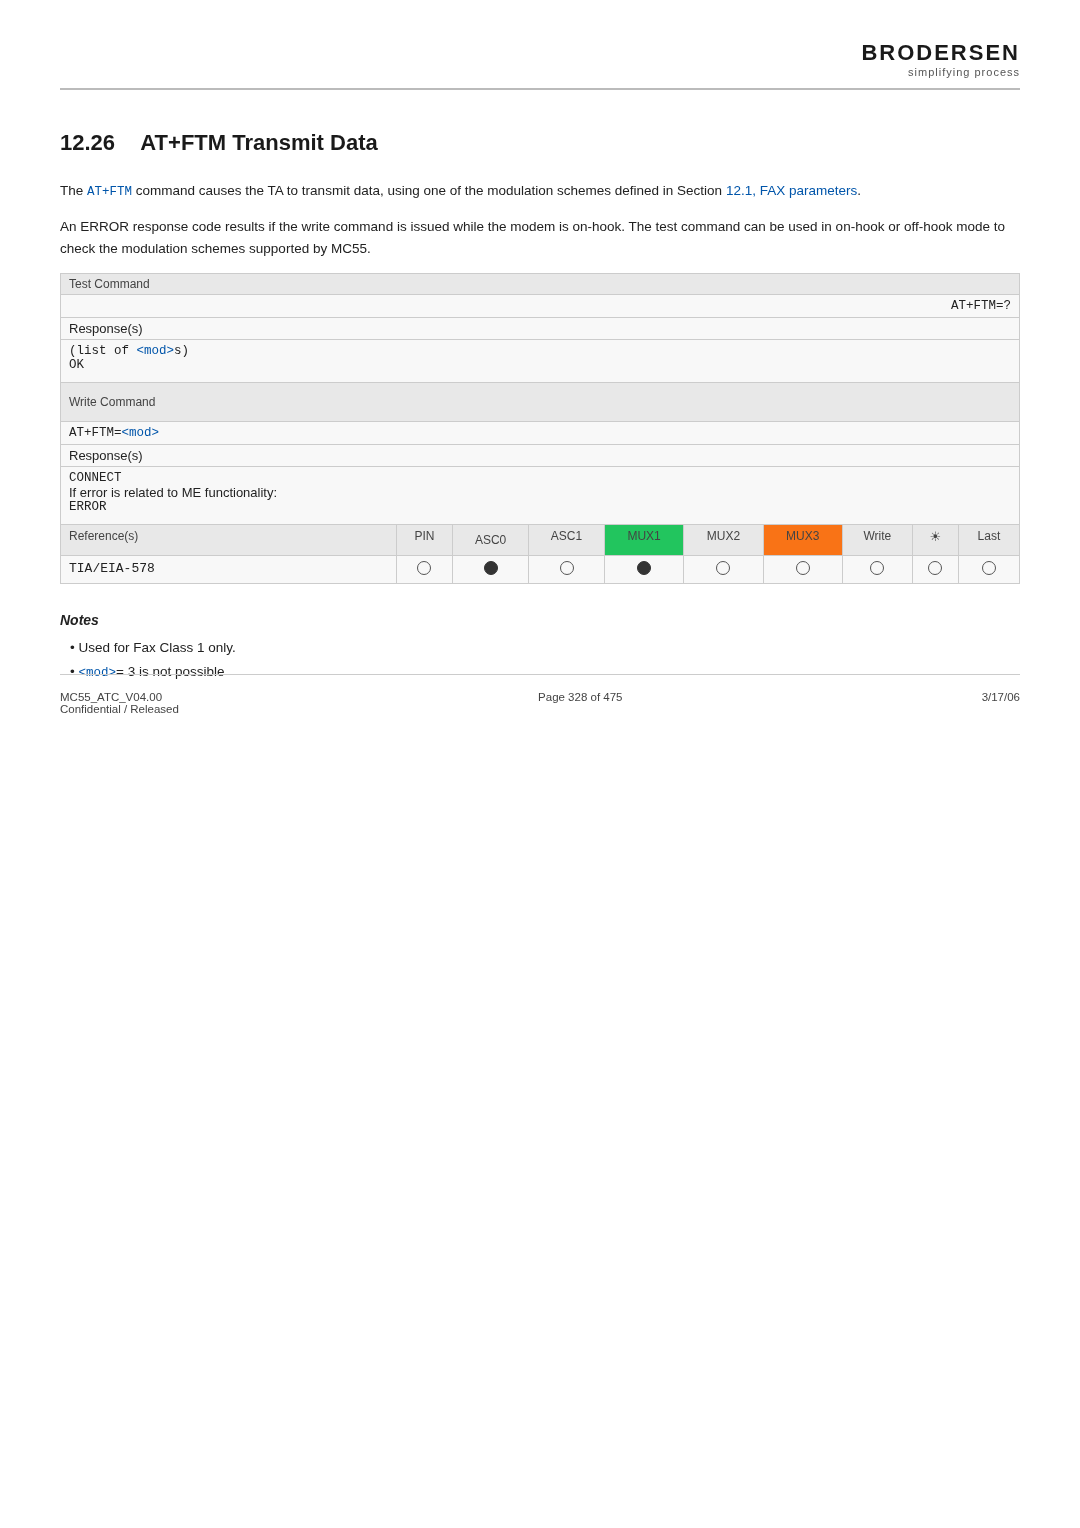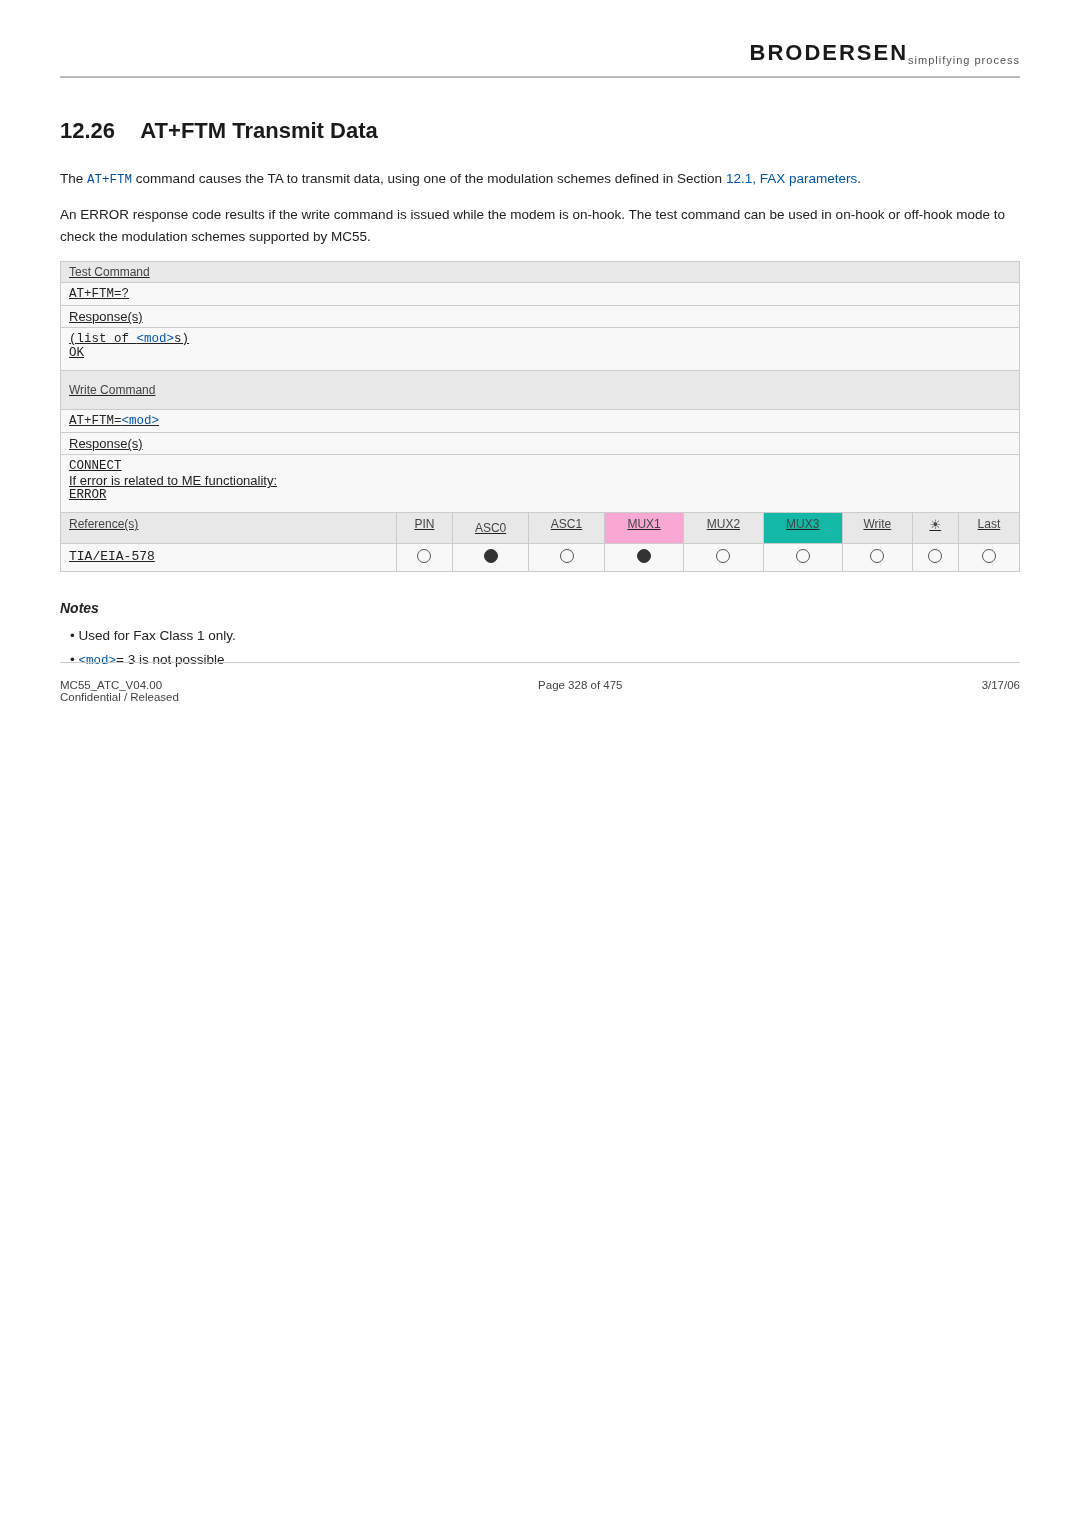--- a/index.html
+++ b/index.html
@@ -24,21 +24,21 @@
       display: flex;
       justify-content: flex-end;
       align-items: center;
       padding: 10px 0 10px 0;
       border-bottom: 2px solid #bbb;
       margin-bottom: 40px;
     }
 
     .logo-area {
       display: flex;
-      flex-direction: row;
+      flex-direction: column;
       align-items: flex-end;
     }
 
     .logo-text {
       font-size: 22px;
       font-weight: 900;
       letter-spacing: 2px;
       color: #1a1a1a;
       font-family: Arial Black, Arial, sans-serif;
     }
@@ -172,21 +172,20 @@
     }
 
     .footer-left {
       display: flex;
       flex-direction: column;
     }
 
     .inner-table {
       width: 100%;
       border-collapse: collapse;
-      text-decoration: underline;
     }
 
     .inner-table td {
       padding: 3px 8px;
       vertical-align: top;
       font-size: 13px;
     }
 
     .inner-table .header-cell {
       background-color: #e0e0e0;
@@ -225,21 +224,21 @@
 
   <table class="inner-table" style="border: 1px solid #ccc; width:100%; border-collapse:collapse;">
 
     <tbody>
         <tr>
       <td colspan="10" class="header-cell" style="padding:3px 8px; font-size:12px; color:#444; border-bottom:1px solid #ccc; background:#e8e8e8;">
         <span>Test Command</span>
       </td>
     </tr>
     <tr>
-      <td colspan="10" class="code-cell" style="padding:4px 8px; background:#f8f8f8; border-bottom:1px solid #ccc;">
+      <td colspan="10" class="code-cell" style="padding:4px 8px; background:#f8f8f8; border-bottom:1px solid #ccc;text-align:right;">
         <span>AT+FTM=?</span>
       </td>
     </tr>
     <tr>
       <td colspan="10" style="padding:3px 8px; font-size:13px; background:#f8f8f8; border-bottom:1px solid #ccc;">
         <span>Response(s)</span>
       </td>
     </tr>
     <tr>
       <td colspan="10" class="code-cell" style="padding:4px 8px 10px 8px; background:#f8f8f8; border-bottom:1px solid #ccc;">
@@ -277,27 +276,27 @@
       </td>
       <td style="background:#e8e8e8; font-size:12px; color:#444; padding:4px 6px; border:1px solid #ccc; text-align:center;">
         <span>PIN</span>
       </td>
       <td style="background:#e8e8e8; font-size:12px; color:#444; padding:8px 6px; border:1px solid #ccc; text-align:center;">
         <span>ASC0</span>
       </td>
       <td style="background:#e8e8e8; font-size:12px; color:#444; padding:4px 6px; border:1px solid #ccc; text-align:center;">
         <span>ASC1</span>
       </td>
-      <td style="background:#f9a8d4; font-size:12px; color:#444; padding:4px 6px; border:1px solid #ccc; text-align:center;">
+      <td style="background:#22c55e; font-size:12px; color:#444; padding:4px 6px; border:1px solid #ccc; text-align:center;">
         <span>MUX1</span>
       </td>
       <td style="background:#e8e8e8; font-size:12px; color:#444; padding:4px 6px; border:1px solid #ccc; text-align:center;">
         <span>MUX2</span>
       </td>
-      <td style="background:#14b8a6; font-size:12px; color:#444; padding:4px 6px; border:1px solid #ccc; text-align:center;">
+      <td style="background:#f97316; font-size:12px; color:#444; padding:4px 6px; border:1px solid #ccc; text-align:center;">
         <span>MUX3</span>
       </td>
       <td style="background:#e8e8e8; font-size:12px; color:#444; padding:4px 6px; border:1px solid #ccc; text-align:center;">
         <span>Write</span>
       </td>
       <td style="background:#e8e8e8; font-size:12px; color:#444; padding:4px 6px; border:1px solid #ccc; text-align:center;">
         <span style="font-size:13px;">☀</span>
       </td>
       <td style="background:#e8e8e8; font-size:12px; color:#444; padding:4px 6px; border:1px solid #ccc; text-align:center;">
         <span>Last</span>

